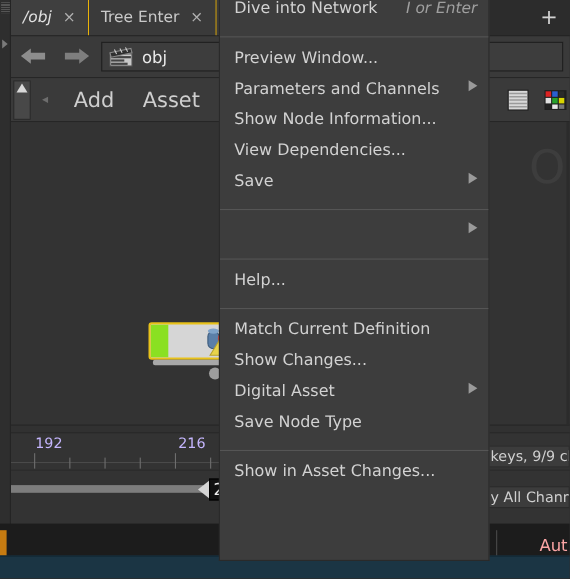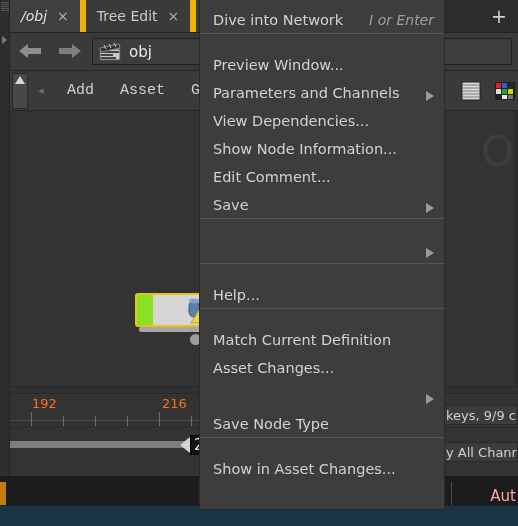--- a/index.html
+++ b/index.html
@@ -28,21 +28,21 @@
 
   
   .tabbar {
     position: absolute; left: 10px; top: 0; right: 0; height: 33px;
     background: #2c2c2c; border-bottom: 1px solid #222;
     display: flex; align-items: stretch;
   }
   .tab {
     display: flex; align-items: center; gap: 10px;
     padding: 0 11px; font-size: 14px; color: #c9c9c9;
-    background: #3a3a3a; border-right: 6px solid #eab308;
+    background: #3a3a3a; border-right: 1px solid #eab308;
     white-space: nowrap;
   }
   .tab.active { background: #3f3f3f; color: #e2e2e2; font-style: italic; }
   .tab .close { color: #b0b0b0; font-size: 14px; font-style: normal; }
   .tab.clipped { overflow: hidden; max-width: 26px; padding-right: 2px; }
   .tab-add {
     display: flex; align-items: center; justify-content: center;
     width: 38px; color: #d2d2d2; font-size: 19px; background: #2c2c2c;
   }
   .tabbar-spacer { flex: 1; background: #2c2c2c; }
@@ -69,21 +69,21 @@
     display: flex; align-items: center; gap: 0;
   }
   .menu-updown {
     width: 16px; height: 36px; margin-left: 2px;
     background: #484848; border: 1px solid #2a2a2a;
     display: flex; align-items: flex-start; justify-content: center; padding-top: 2px;
   }
   .tri-up { width: 0; height: 0; border-left: 5px solid transparent;
             border-right: 5px solid transparent; border-bottom: 8px solid #d8d8d8; }
   .menu-prev { width: 26px; text-align: center; color: #6d6d6d; font-size: 11px; }
-  .menuitem { padding: 0 13px; font-size: 15px; color: #cfcfcf; font-family: Liberation Mono, monospace; }
+  .menuitem { padding: 0 13px; font-size: 19px; color: #cfcfcf; }
   .toolbar-icons {
     position: absolute; right: 0; top: 71px; height: 40px;
     display: flex; align-items: center; gap: 12px; padding-right: 2px;
   }
   .ticon { width: 22px; height: 22px; }
 
   
   .canvas {
     position: absolute; left: 10px; top: 111px; right: 0; height: 275px;
     background: #333333; overflow: hidden;
@@ -115,21 +115,21 @@
 
   
   .timeline-top {
     position: absolute; left: 10px; top: 386px; right: 0; height: 8px;
     background: #313131; border-top: 1px solid #272727; border-bottom: 1px solid #272727;
   }
   .ruler {
     position: absolute; left: 10px; top: 394px; right: 0; height: 34px;
     background: #333333; border-bottom: 1px solid #2a2a2a;
   }
-  .ruler-label { position: absolute; top: 2px; font-size: 13px; color: #f97316; }
+  .ruler-label { position: absolute; top: 2px; font-size: 13px; color: #c4b5fd; }
   .tick { position: absolute; width: 1px; background: #6e6e6e; }
   .ruler-baseline {
     position: absolute; left: 0; right: 0; bottom: 6px; height: 1px; background: #4a4a4a;
   }
   .playarea {
     position: absolute; left: 10px; top: 428px; right: 0; height: 48px;
     background: #333333;
   }
   .playbar {
     position: absolute; left: 0; top: 13px; width: 175px; height: 7px; background: #7d7d7d;
@@ -174,21 +174,21 @@
   }
 
   
   .ctxmenu {
     position: absolute; left: 199px; top: 0; width: 246px; height: 510px;
     background: #3d3d3d; border: 1px solid #2a2a2a;
     border-top: none; z-index: 50;
     font-size: 14.5px; color: #d2d2d2;
   }
   .mi {
-    position: relative; display: flex; align-items: flex-end;
+    position: relative; display: flex; align-items: flex-start;
     height: 28px; padding: 0 10px 0 13px; white-space: nowrap;
   }
   .mi.highlight { background: #c07710; color: #ffffff; }
   .mi .shortcut {
     margin-left: auto; font-style: italic; color: #a0a0a0; font-size: 14px;
   }
   .mi .submenu-arrow {
     margin-left: auto; width: 0; height: 0;
     border-top: 5px solid transparent; border-bottom: 5px solid transparent;
     border-left: 8px solid #9a9a9a;
@@ -205,21 +205,21 @@
     <div class="gutter-grip"></div>
     <div class="gutter-arrow"></div>
   </div>
 
   <div class="tabbar">
     <div class="tab active">
       <span>/obj</span>
       <span class="close">×</span>
     </div>
     <div class="tab">
-      <span>Tree Edit</span>
+      <span>Tree Enter</span>
       <span class="close">×</span>
     </div>
     <div class="tab clipped">
       <span>M</span>
     </div>
     <div class="tabbar-spacer"></div>
     <div class="tab-add">+</div>
   </div>
 
   <div class="navrow">
@@ -363,27 +363,24 @@
     <div class="mspace"></div>
 
     <div class="mi">
       <span>Preview Window...</span>
     </div>
     <div class="mi">
       <span>Parameters and Channels</span>
       <span class="submenu-arrow"></span>
     </div>
     <div class="mi">
+      <span>Show Node Information...</span>
+    </div>
+    <div class="mi">
       <span>View Dependencies...</span>
-    </div>
-    <div class="mi">
-      <span>Show Node Information...</span>
-    </div>
-    <div class="mi">
-      <span>Edit Comment...</span>
     </div>
     <div class="mi">
       <span>Save</span>
       <span class="submenu-arrow"></span>
     </div>
 
     <div class="msep"></div>
     <div class="mspace"></div>
 
     <div class="mi">
@@ -397,23 +394,24 @@
       <span>Help...</span>
     </div>
 
     <div class="msep"></div>
     <div class="mspace"></div>
 
     <div class="mi">
       <span>Match Current Definition</span>
     </div>
     <div class="mi">
-      <span>Asset Changes...</span>
-    </div>
-    <div class="mi">
+      <span>Show Changes...</span>
+    </div>
+    <div class="mi">
+      <span>Digital Asset</span>
       <span class="submenu-arrow"></span>
     </div>
     <div class="mi">
       <span>Save Node Type</span>
     </div>
 
     <div class="msep"></div>
     <div class="mspace"></div>
 
     <div class="mi">

